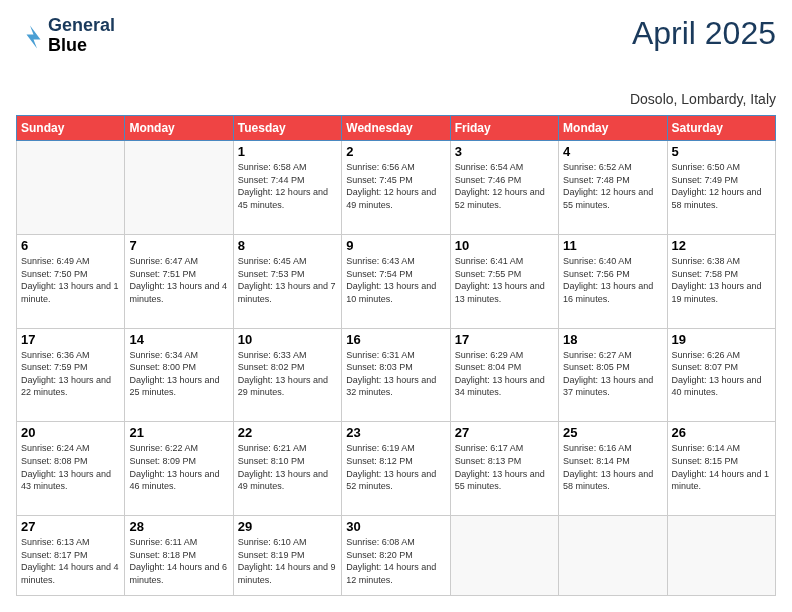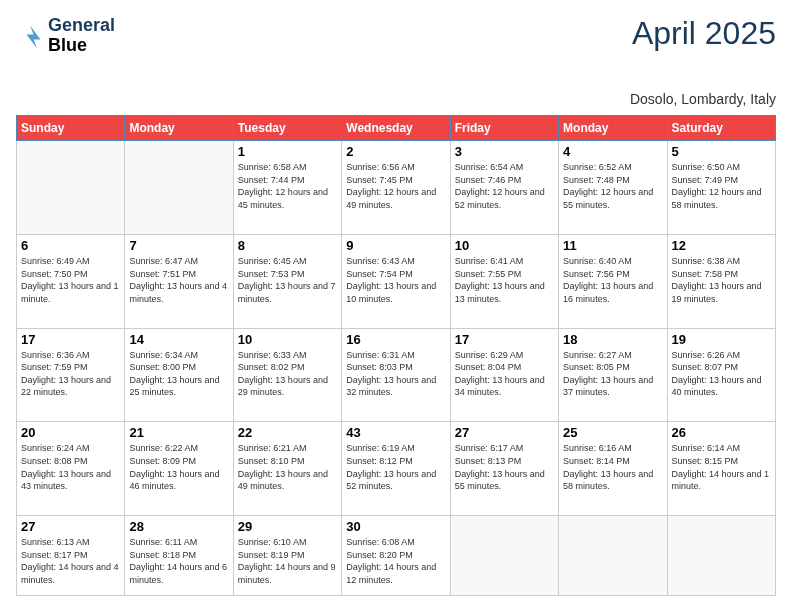--- a/index.html
+++ b/index.html
@@ -223,21 +223,21 @@
           </td>
           <td>
             <span class="day-number">21</span>
             <div class="day-info">Sunrise: 6:22 AM<br>Sunset: 8:09 PM<br>Daylight: 13 hours and 46 minutes.</div>
           </td>
           <td>
             <span class="day-number">22</span>
             <div class="day-info">Sunrise: 6:21 AM<br>Sunset: 8:10 PM<br>Daylight: 13 hours and 49 minutes.</div>
           </td>
           <td>
-            <span class="day-number">43</span>
+            <span class="day-number">23</span>
             <div class="day-info">Sunrise: 6:19 AM<br>Sunset: 8:12 PM<br>Daylight: 13 hours and 52 minutes.</div>
           </td>
           <td>
             <span class="day-number">27</span>
             <div class="day-info">Sunrise: 6:17 AM<br>Sunset: 8:13 PM<br>Daylight: 13 hours and 55 minutes.</div>
           </td>
           <td>
             <span class="day-number">25</span>
             <div class="day-info">Sunrise: 6:16 AM<br>Sunset: 8:14 PM<br>Daylight: 13 hours and 58 minutes.</div>
           </td>

